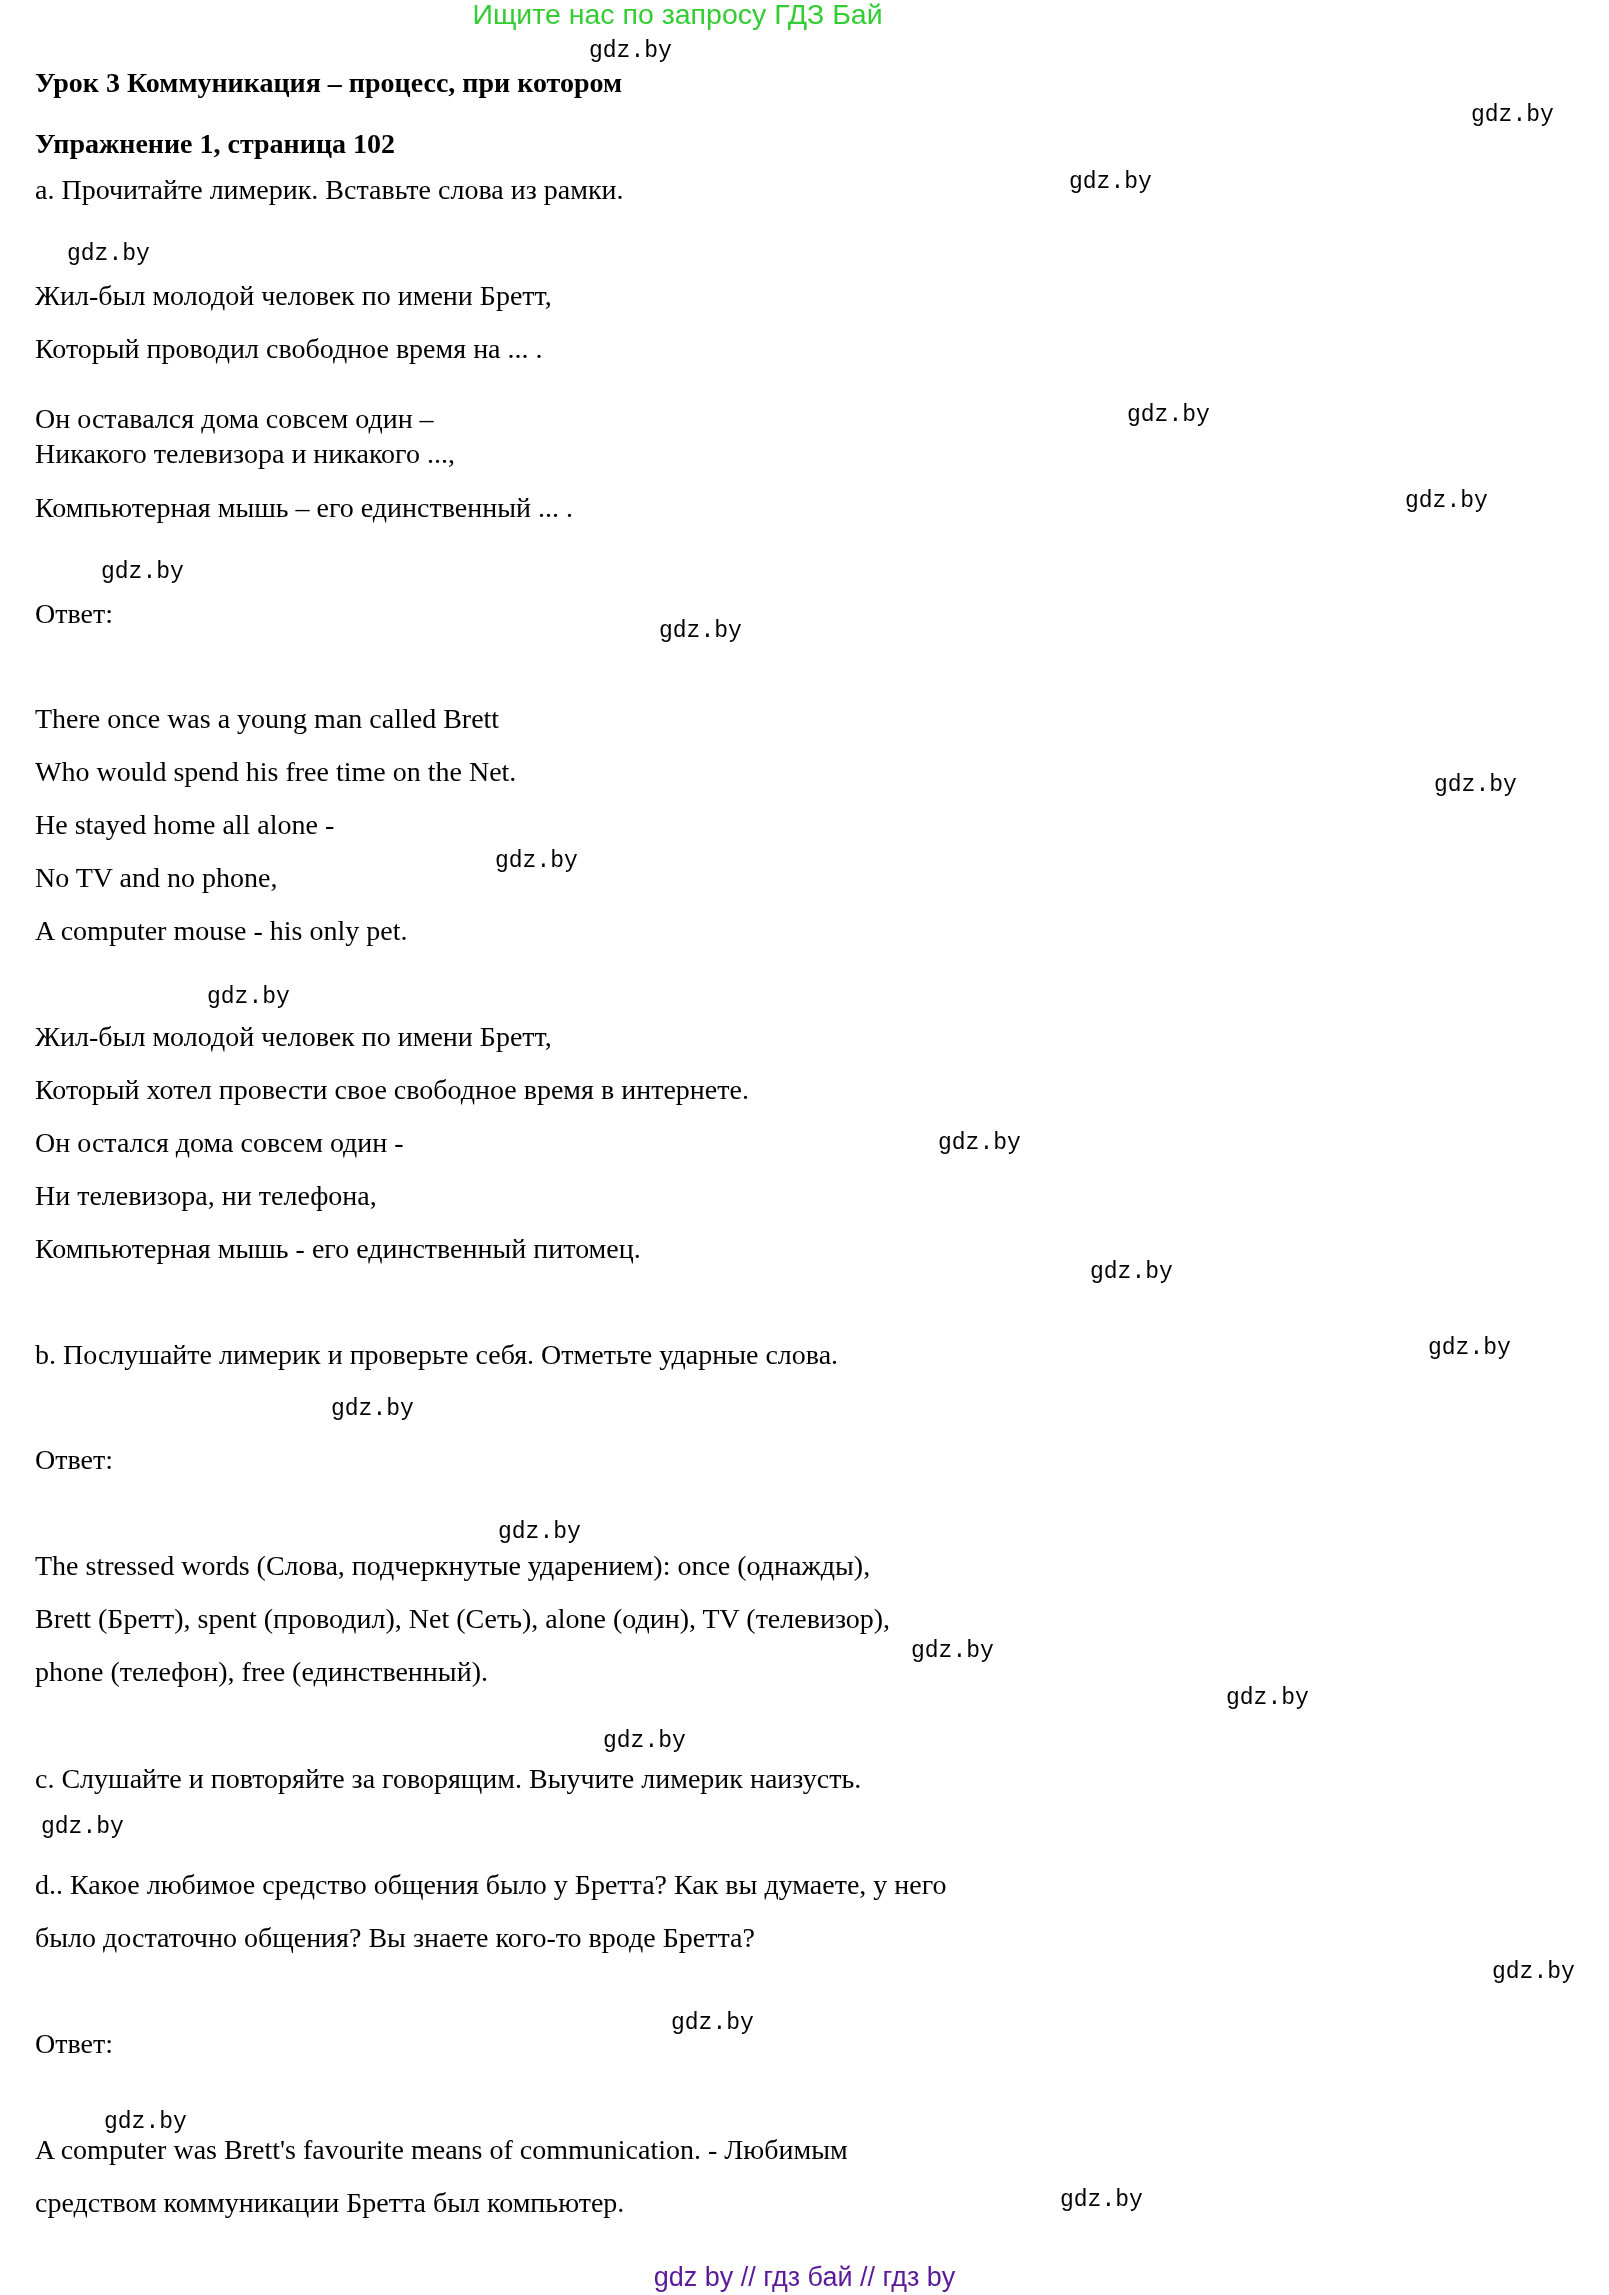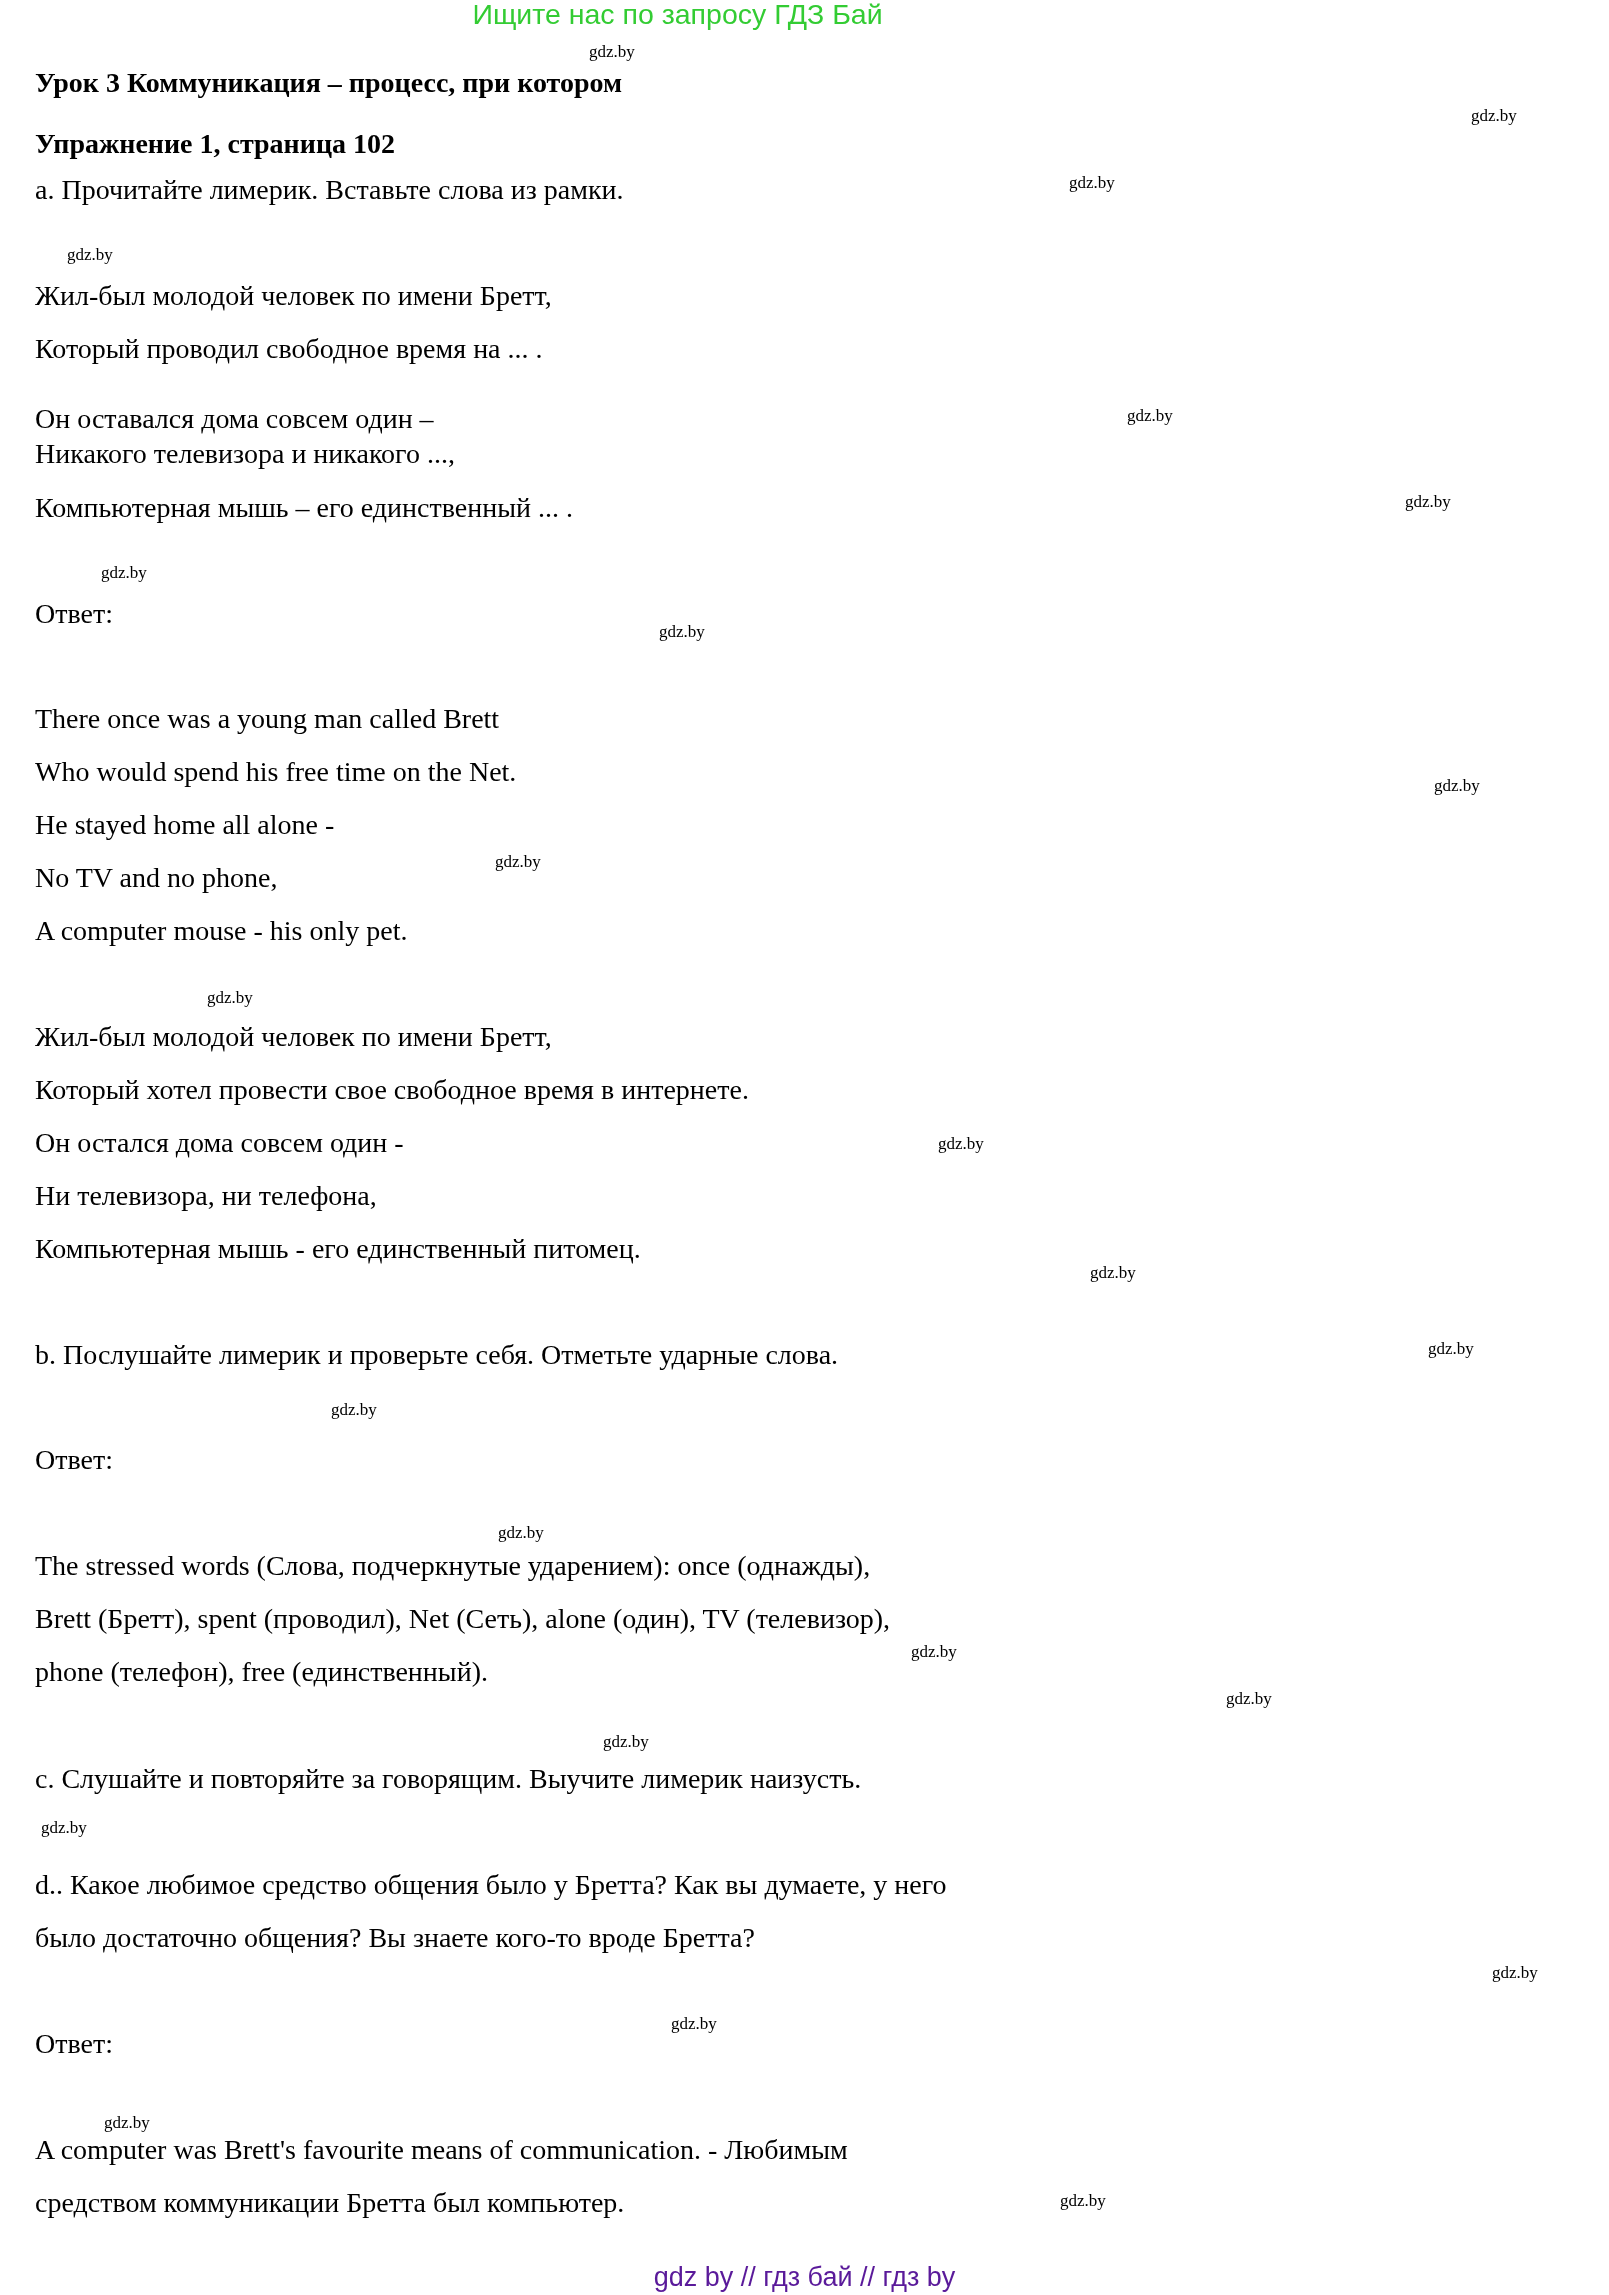--- a/index.html
+++ b/index.html
@@ -1,19 +1,19 @@
 <!DOCTYPE html>
 <html style="font-size:12.7px"><head>
 <meta charset="utf-8">
 <style>
   html,body{margin:0;padding:0;background:#fff;}
   body{width:1609px;height:2295px;position:relative;overflow:hidden;}
   .t{position:absolute;left:35px;font-family:"Liberation Serif",serif;font-size:28px;color:#000;white-space:nowrap;line-height:1;transform:translateY(-50%);}
   .b{font-weight:bold;}
-  .wm{position:absolute;font-family:Liberation Serif, serif;font-size:17px;color:#000;line-height:1;transform:translateY(-50%);}
+  .wm{position:absolute;font-family:Liberation Mono, monospace;font-size:23px;color:#000;line-height:1;transform:translateY(-50%);}
   .top{position:absolute;top:14.2px;left:0;width:1355px;text-align:center;font-family:"Liberation Sans",sans-serif;font-size:28.5px;color:#33cc33;line-height:1;transform:translateY(-50%);}
   .bottom{position:absolute;top:2277px;left:0;width:1609px;text-align:center;font-family:"Liberation Sans",sans-serif;font-size:27px;color:#5a1a9a;line-height:1;transform:translateY(-50%);}
 </style>
 </head>
 <body>
 
 <div class="top">Ищите нас по запросу ГДЗ Бай</div>
 
 <div class="t b" style="top:83px">Урок 3 Коммуникация – процесс, при котором</div>
 <div class="t b" style="top:144px">Упражнение 1, страница 102</div>

